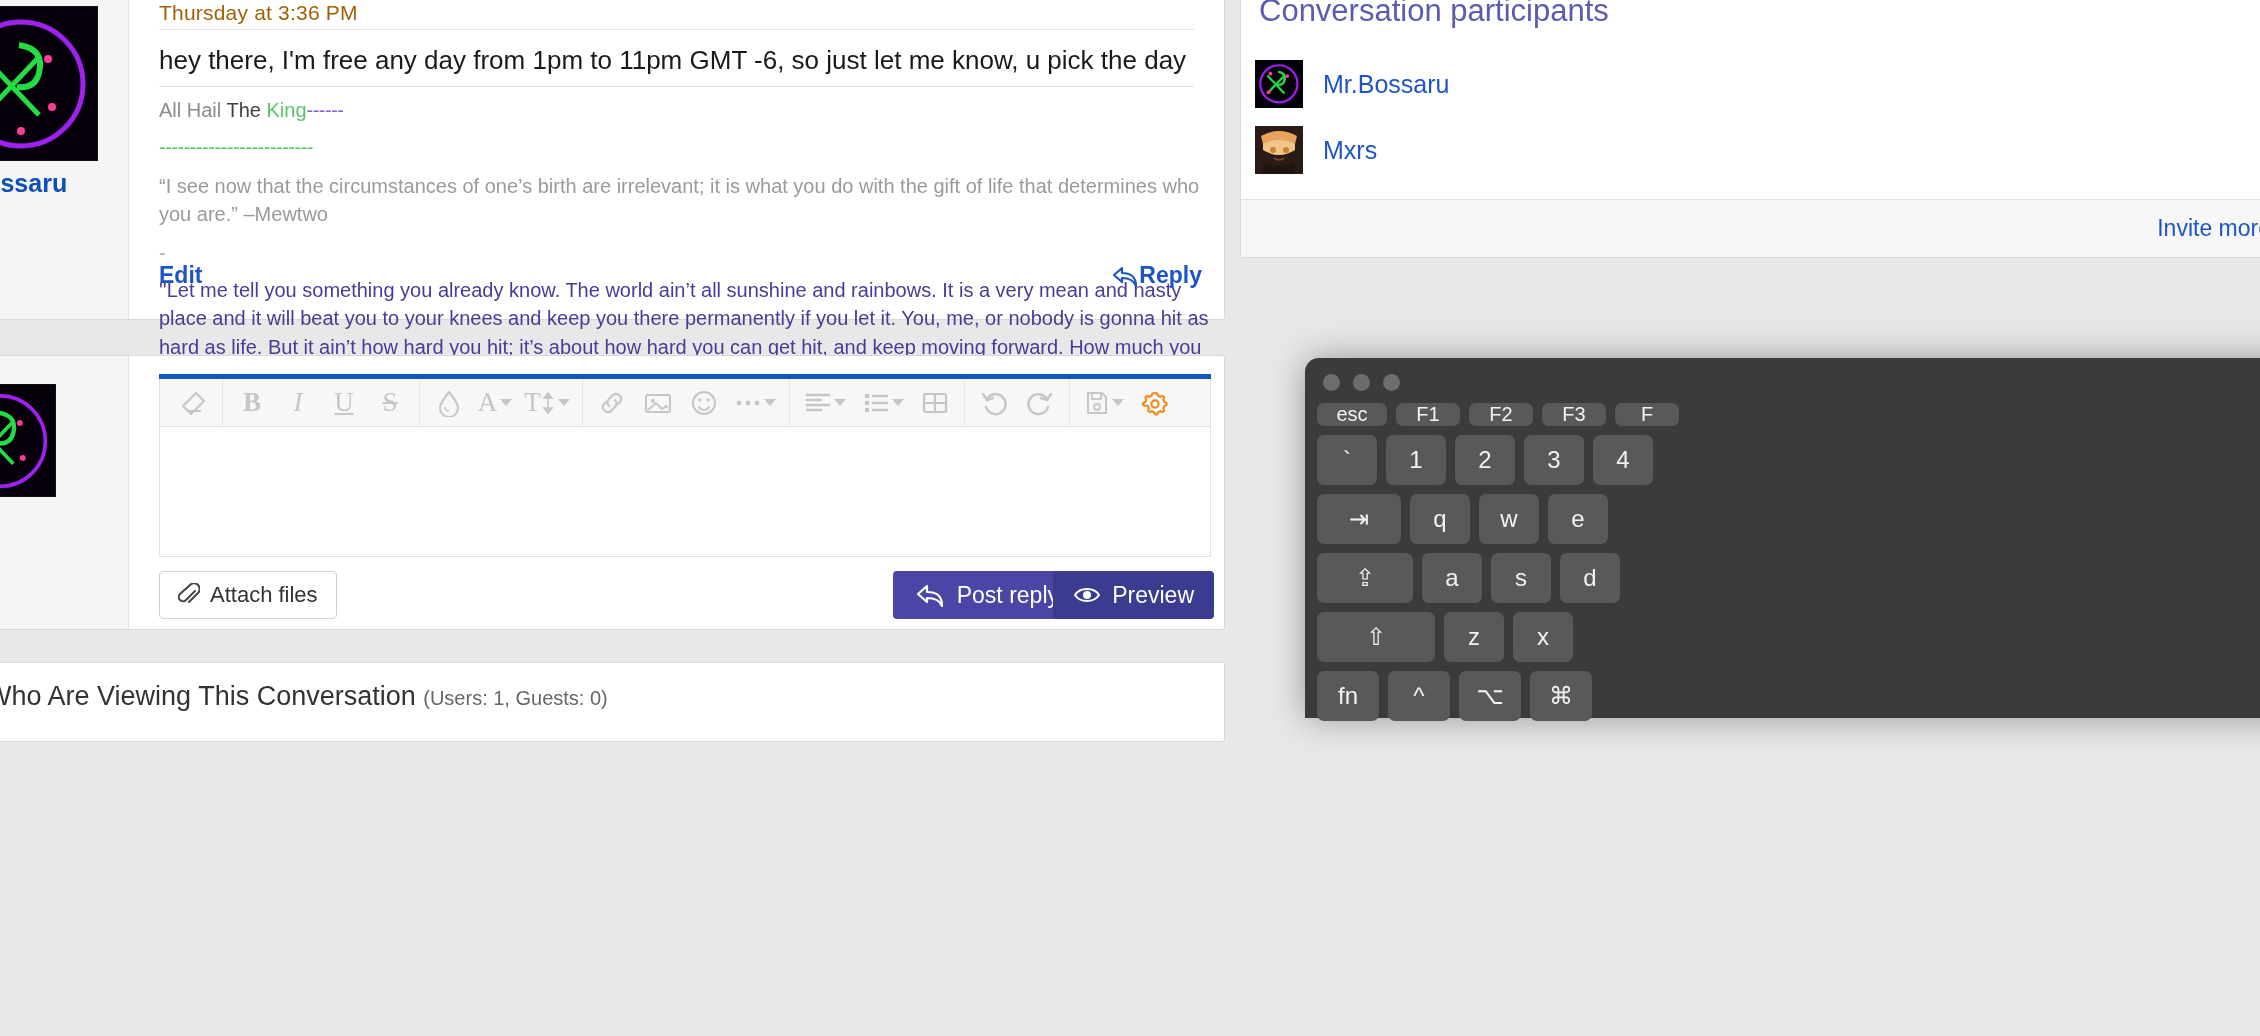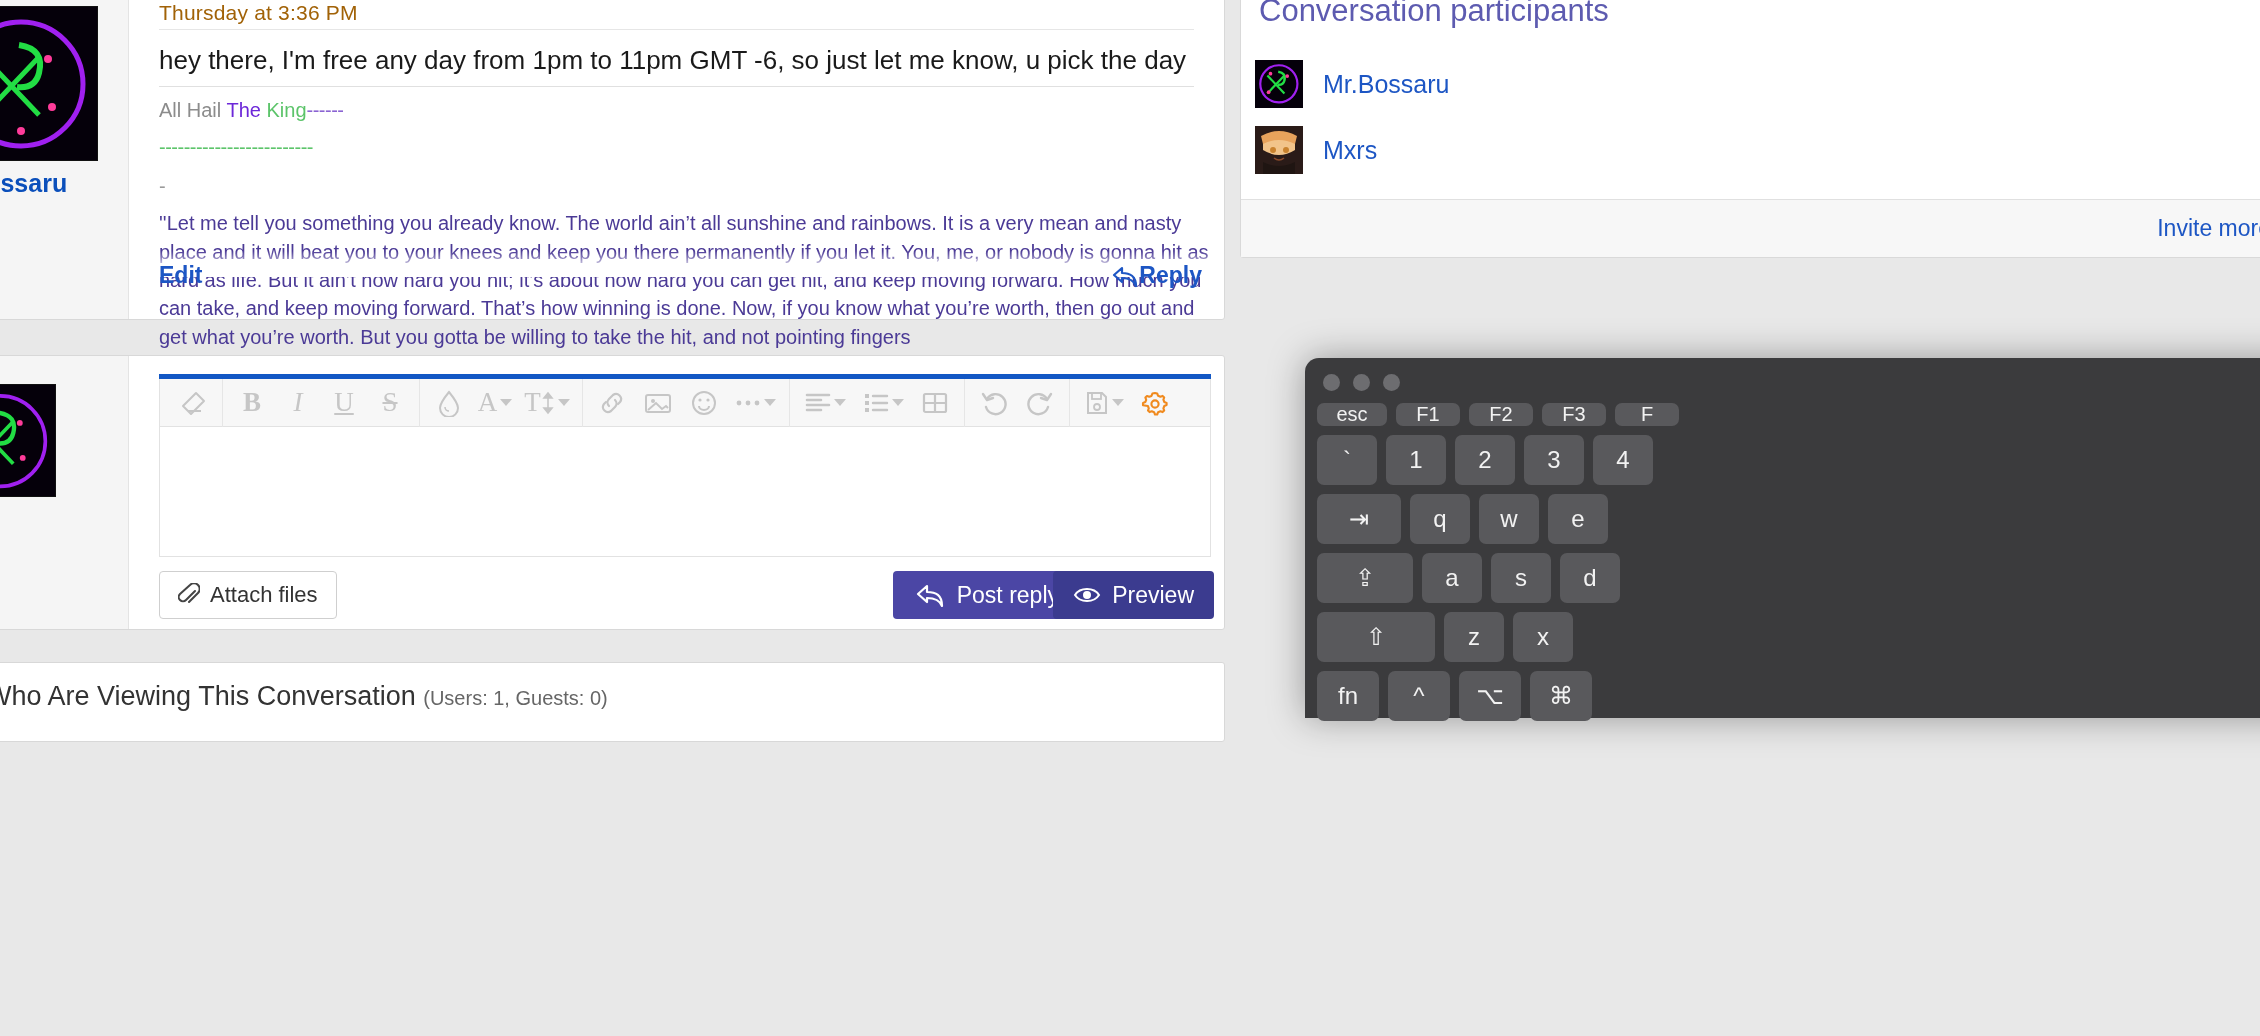--- a/index.html
+++ b/index.html
@@ -35,21 +35,21 @@
   }
   .hr-top{ position:absolute; left:0; top:78px; width:1035px; height:1px; background:#e6e6e6; }
   .msg-body{
     position:absolute; left:0; top:92px; width:1030px;
     font-size:26px; color:#1a1a1a; line-height:1.35;
   }
   .hr-sig{ position:absolute; left:0; top:135px; width:1035px; height:1px; background:#e0e0e0; }
 
   .sig{ position:absolute; left:0; top:145px; width:1050px; font-size:20px; line-height:1.42; }
   .sig .l1{ color:#8c8c8c;margin-top:32px; }
-  .sig .purple{ color:#6d28d9; }
+  .sig .purple{ color:#404040; }
   .sig .green{ color:#5cc46a; }
   .sig .dash-p{ color:#8a63d2; letter-spacing:-.5px; }
   .sig .dash-g{ color:#5cc46a; letter-spacing:-.5px; display:block; margin-top:9px; }
   .sig .grayquote{ color:#9a9a9a; display:block; margin-top:10px; }
   .sig .indigo{ color:#4b3a96; display:block; margin-top:9px; }
 
   .fade-mask{
     position:absolute; left:0; top:300px; width:1060px; height:26px;
     background:linear-gradient(rgba(255,255,255,0),#fff 75%);
   }
@@ -187,20 +187,21 @@
 
     <div class="post-inner">
       <div class="post-date">Thursday at 3:36 PM</div>
       <div class="hr-top"></div>
       <div class="msg-body">hey there, I'm free any day from 1pm to 11pm GMT -6, so just let me know, u pick the day</div>
       <div class="hr-sig"></div>
 
       <div class="sig">
         <span class="l1">All Hail </span><span class="purple">The </span><span class="green">King</span><span class="dash-p">------</span>
         <span class="dash-g">-------------------------</span>
+        <span class="grayquote">“I see now that the circumstances of one’s birth are irrelevant; it is what you do with the gift of life that determines who you are.” –Mewtwo</span>
         <span class="grayquote">-</span>
         <span class="indigo">''Let me tell you something you already know. The world ain’t all sunshine and rainbows. It is a very mean and nasty place and it will beat you to your knees and keep you there permanently if you let it. You, me, or nobody is gonna hit as hard as life. But it ain’t how hard you hit; it’s about how hard you can get hit, and keep moving forward. How much you can take, and keep moving forward. That’s how winning is done. Now, if you know what you’re worth, then go out and get what you’re worth. But you gotta be willing to take the hit, and not pointing fingers</span>
       </div>
 
       <div class="fade-mask"></div>
 
       <div class="post-actions">
         <span class="link-blue">Edit</span>
         <span class="reply-btn">
           <svg width="28" height="24" viewBox="0 0 28 24">

